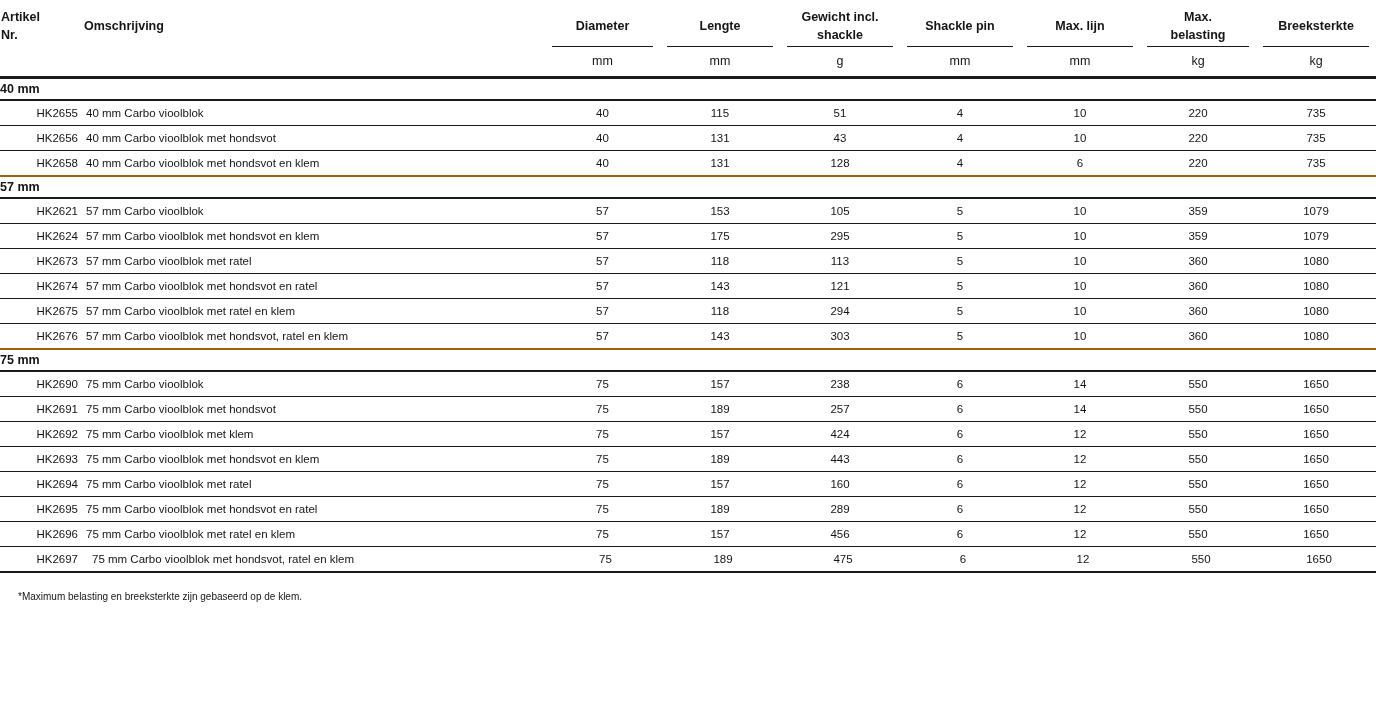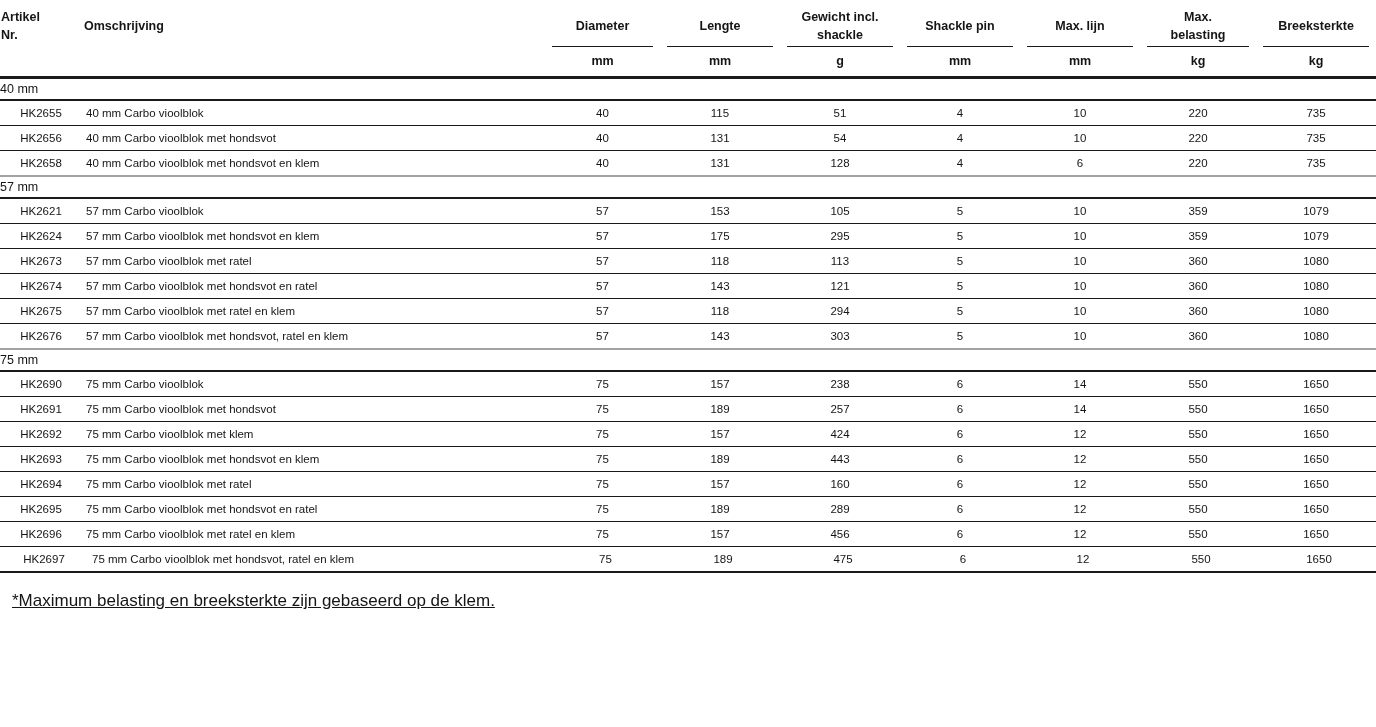--- a/index.html
+++ b/index.html
@@ -24,61 +24,60 @@
     padding: 0;
     vertical-align: middle;
     line-height: 1.45;
   }
   tr.label-row th { height: 46px; padding-top: 6px; }
   .th-left   { text-align: left; }
   .th-center { text-align: center; }
   tr.units-row th {
     height: 30px;
     border-bottom: 3px solid #1a1a1a;
-    font-weight: bold;
+    font-weight: normal;
     font-size: 12.5px;
     text-align: center;
     vertical-align: bottom;
     padding-bottom: 6px;
   }
   .unit-inner {
     width: 88%;
     margin: 0 auto;
     padding-top: 5px;
   }
   .unit-inner.lined { border-top: 1.4px solid #1a1a1a; }
   
   tr.section-row td {
-    font-weight: normal;
+    font-weight: bold;
     font-size: 12.5px;
     text-align: left;
     padding: 3px 0 3px 0;
-    border-top: 2px solid #a3a3a3;
+    border-top: 2px solid #a16207;
     border-bottom: 2px solid #1a1a1a;
     margin-top: 39px;
   }
   tr.data-row td {
     font-size: 11.5px;
     padding: 6px 4px;
     border-top: 1px solid #1a1a1a;
   }
   tbody tr:last-child td { border-bottom: 2.5px solid #1a1a1a; padding-left: 10px; }
-  td.col-artikel      { text-align: center; padding-left: 1px; }
+  td.col-artikel      { text-align: right; padding-left: 1px; }
   td.col-omschrijving { text-align: left; padding-left: 2px; }
   td.col-num          { text-align: center; }
   th.col-artikel      { padding-left: 1px; }
   th.col-omschrijving { padding-left: 2px; }
   
   .footnote {
     margin-top: 18px;
-    font-size: 17px;
+    font-size: 10px;
     color: #151515;
     text-align: left;
-    padding-left: 12px;
-    text-decoration: underline;
+    padding-left: 18px;
   }
 </style>
 </head>
 <body>
 
 <div class="page">
 
   <table class="spec-table">
     <colgroup>
       <col style="width:82px">
@@ -169,21 +168,21 @@
           <td class="col-num">4</td>
           <td class="col-num">10</td>
           <td class="col-num">220</td>
           <td class="col-num">735</td>
         </tr>
         <tr class="data-row">
           <td class="col-artikel">HK2656</td>
           <td class="col-omschrijving">40 mm Carbo vioolblok met hondsvot</td>
           <td class="col-num">40</td>
           <td class="col-num">131</td>
-          <td class="col-num">54</td>
+          <td class="col-num">43</td>
           <td class="col-num">4</td>
           <td class="col-num">10</td>
           <td class="col-num">220</td>
           <td class="col-num">735</td>
         </tr>
         <tr class="data-row">
           <td class="col-artikel">HK2658</td>
           <td class="col-omschrijving">40 mm Carbo vioolblok met hondsvot en klem</td>
           <td class="col-num">40</td>
           <td class="col-num">131</td>

